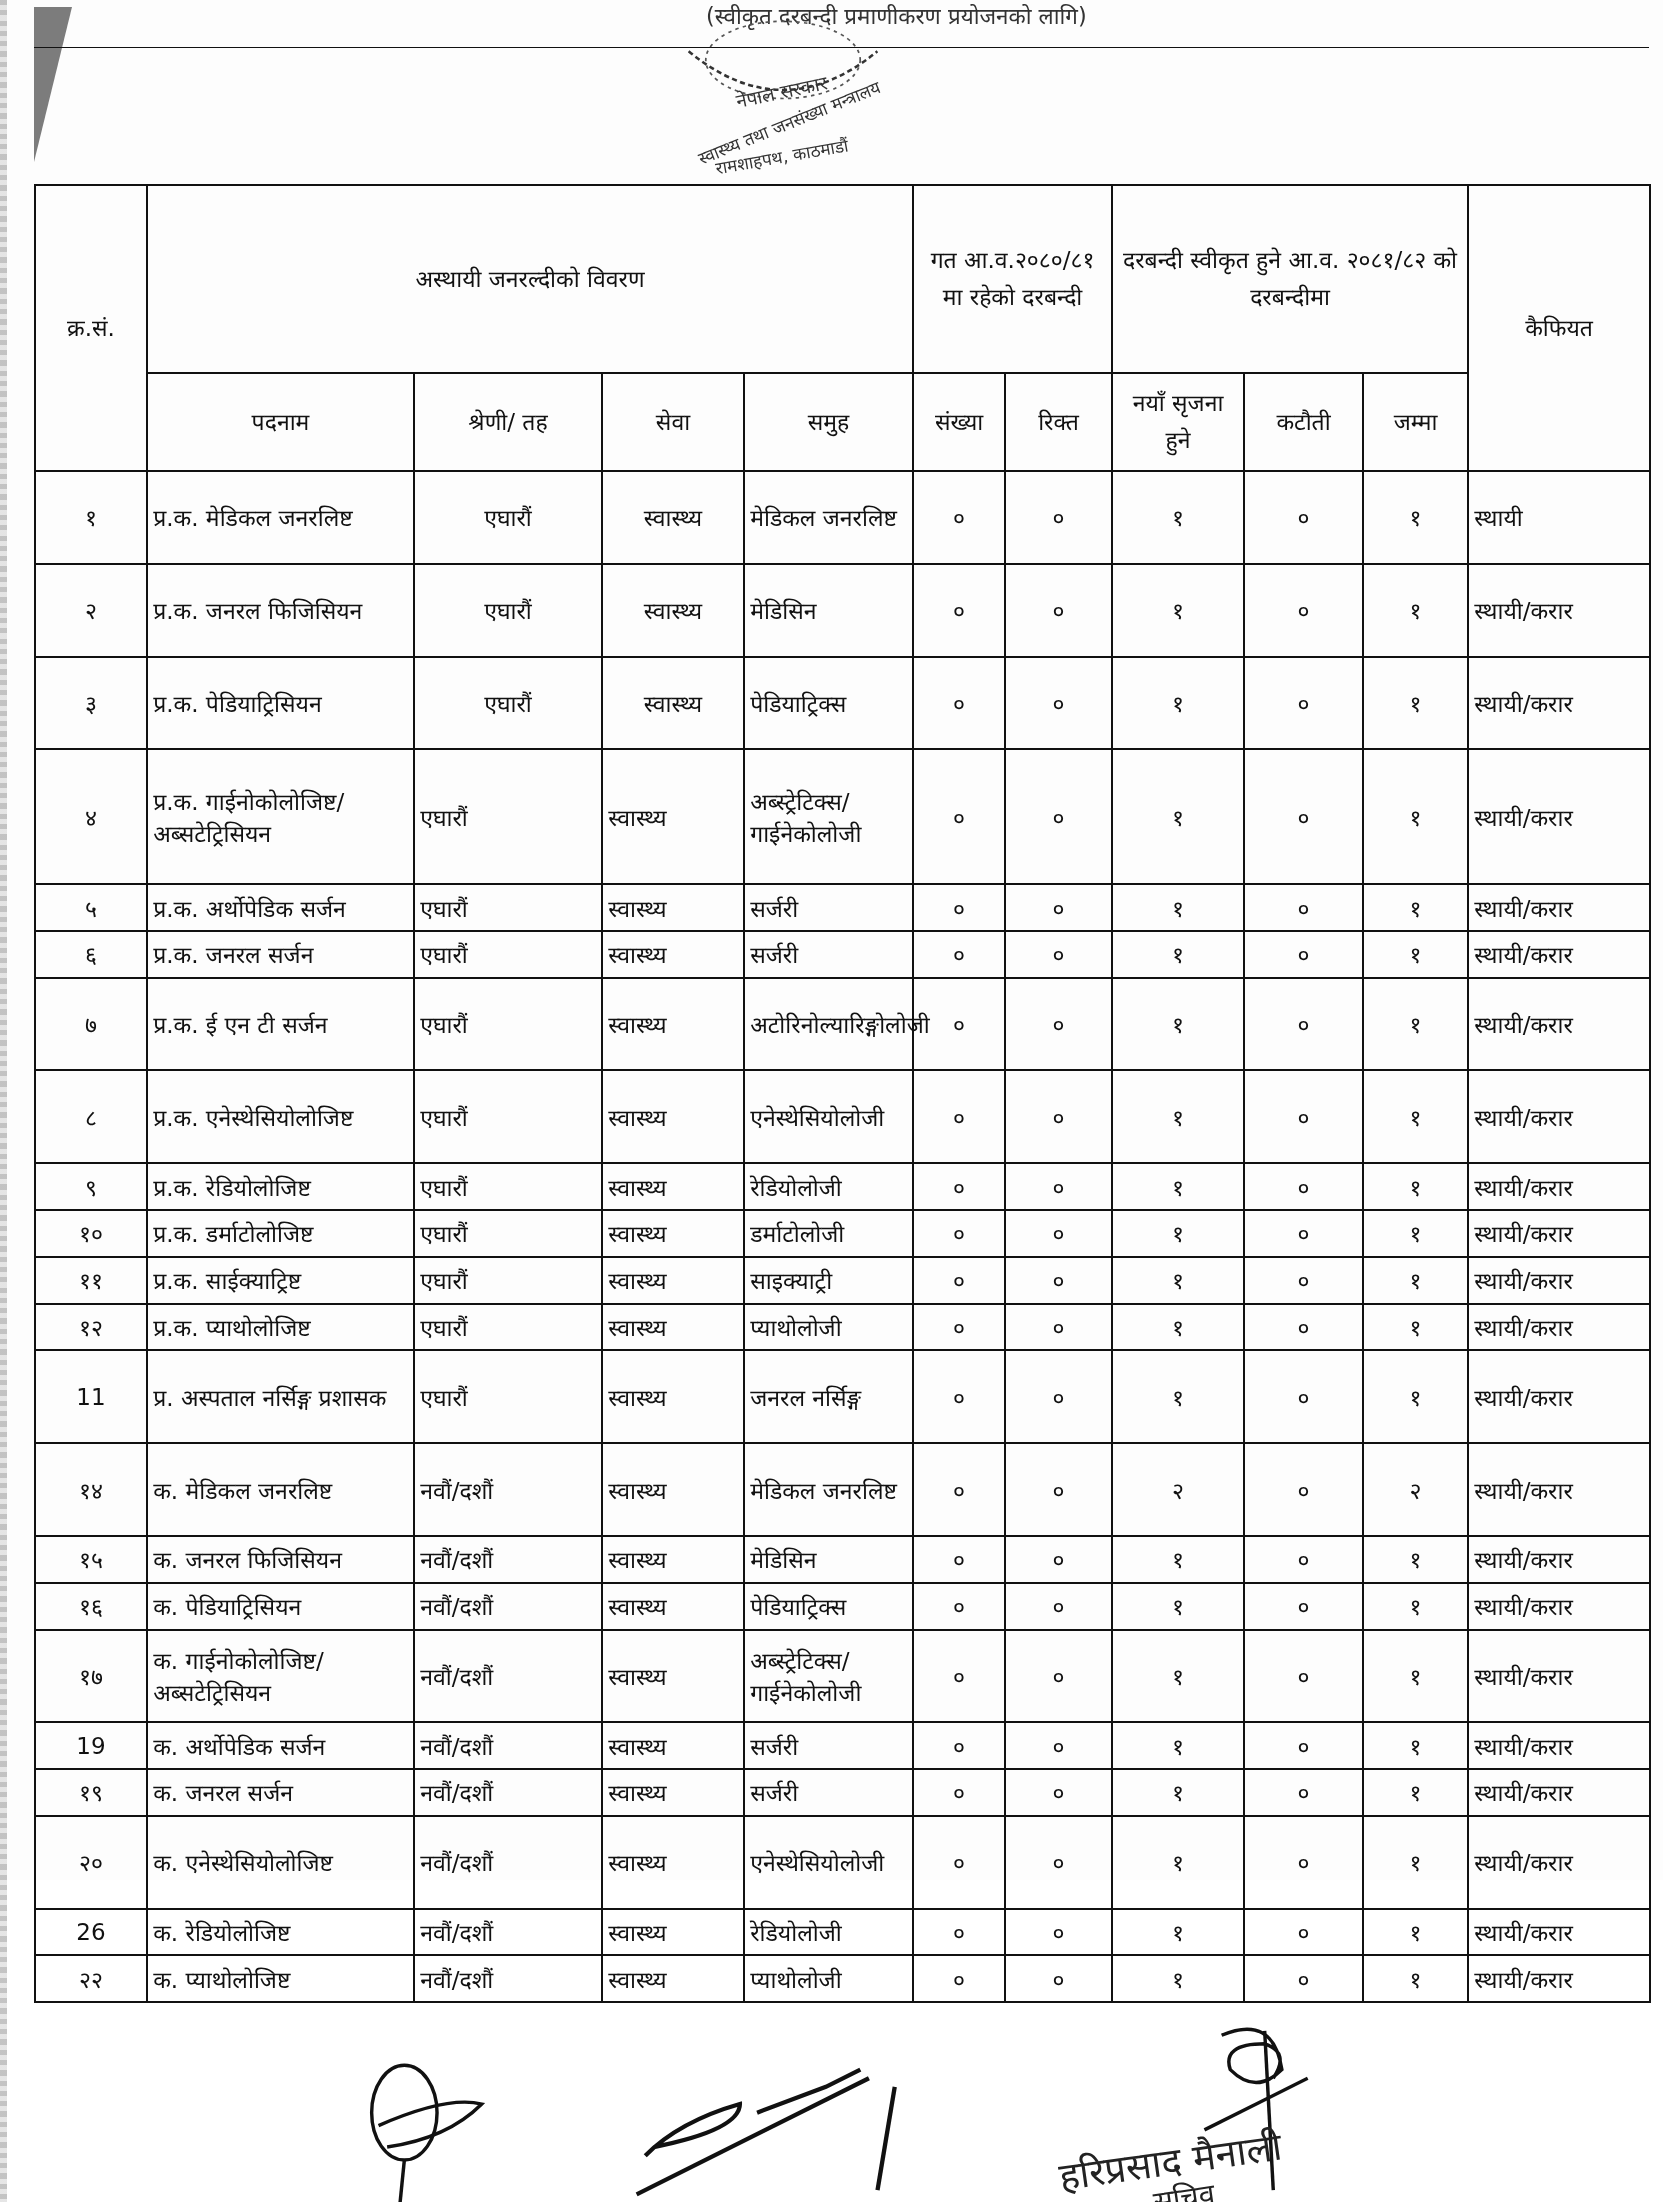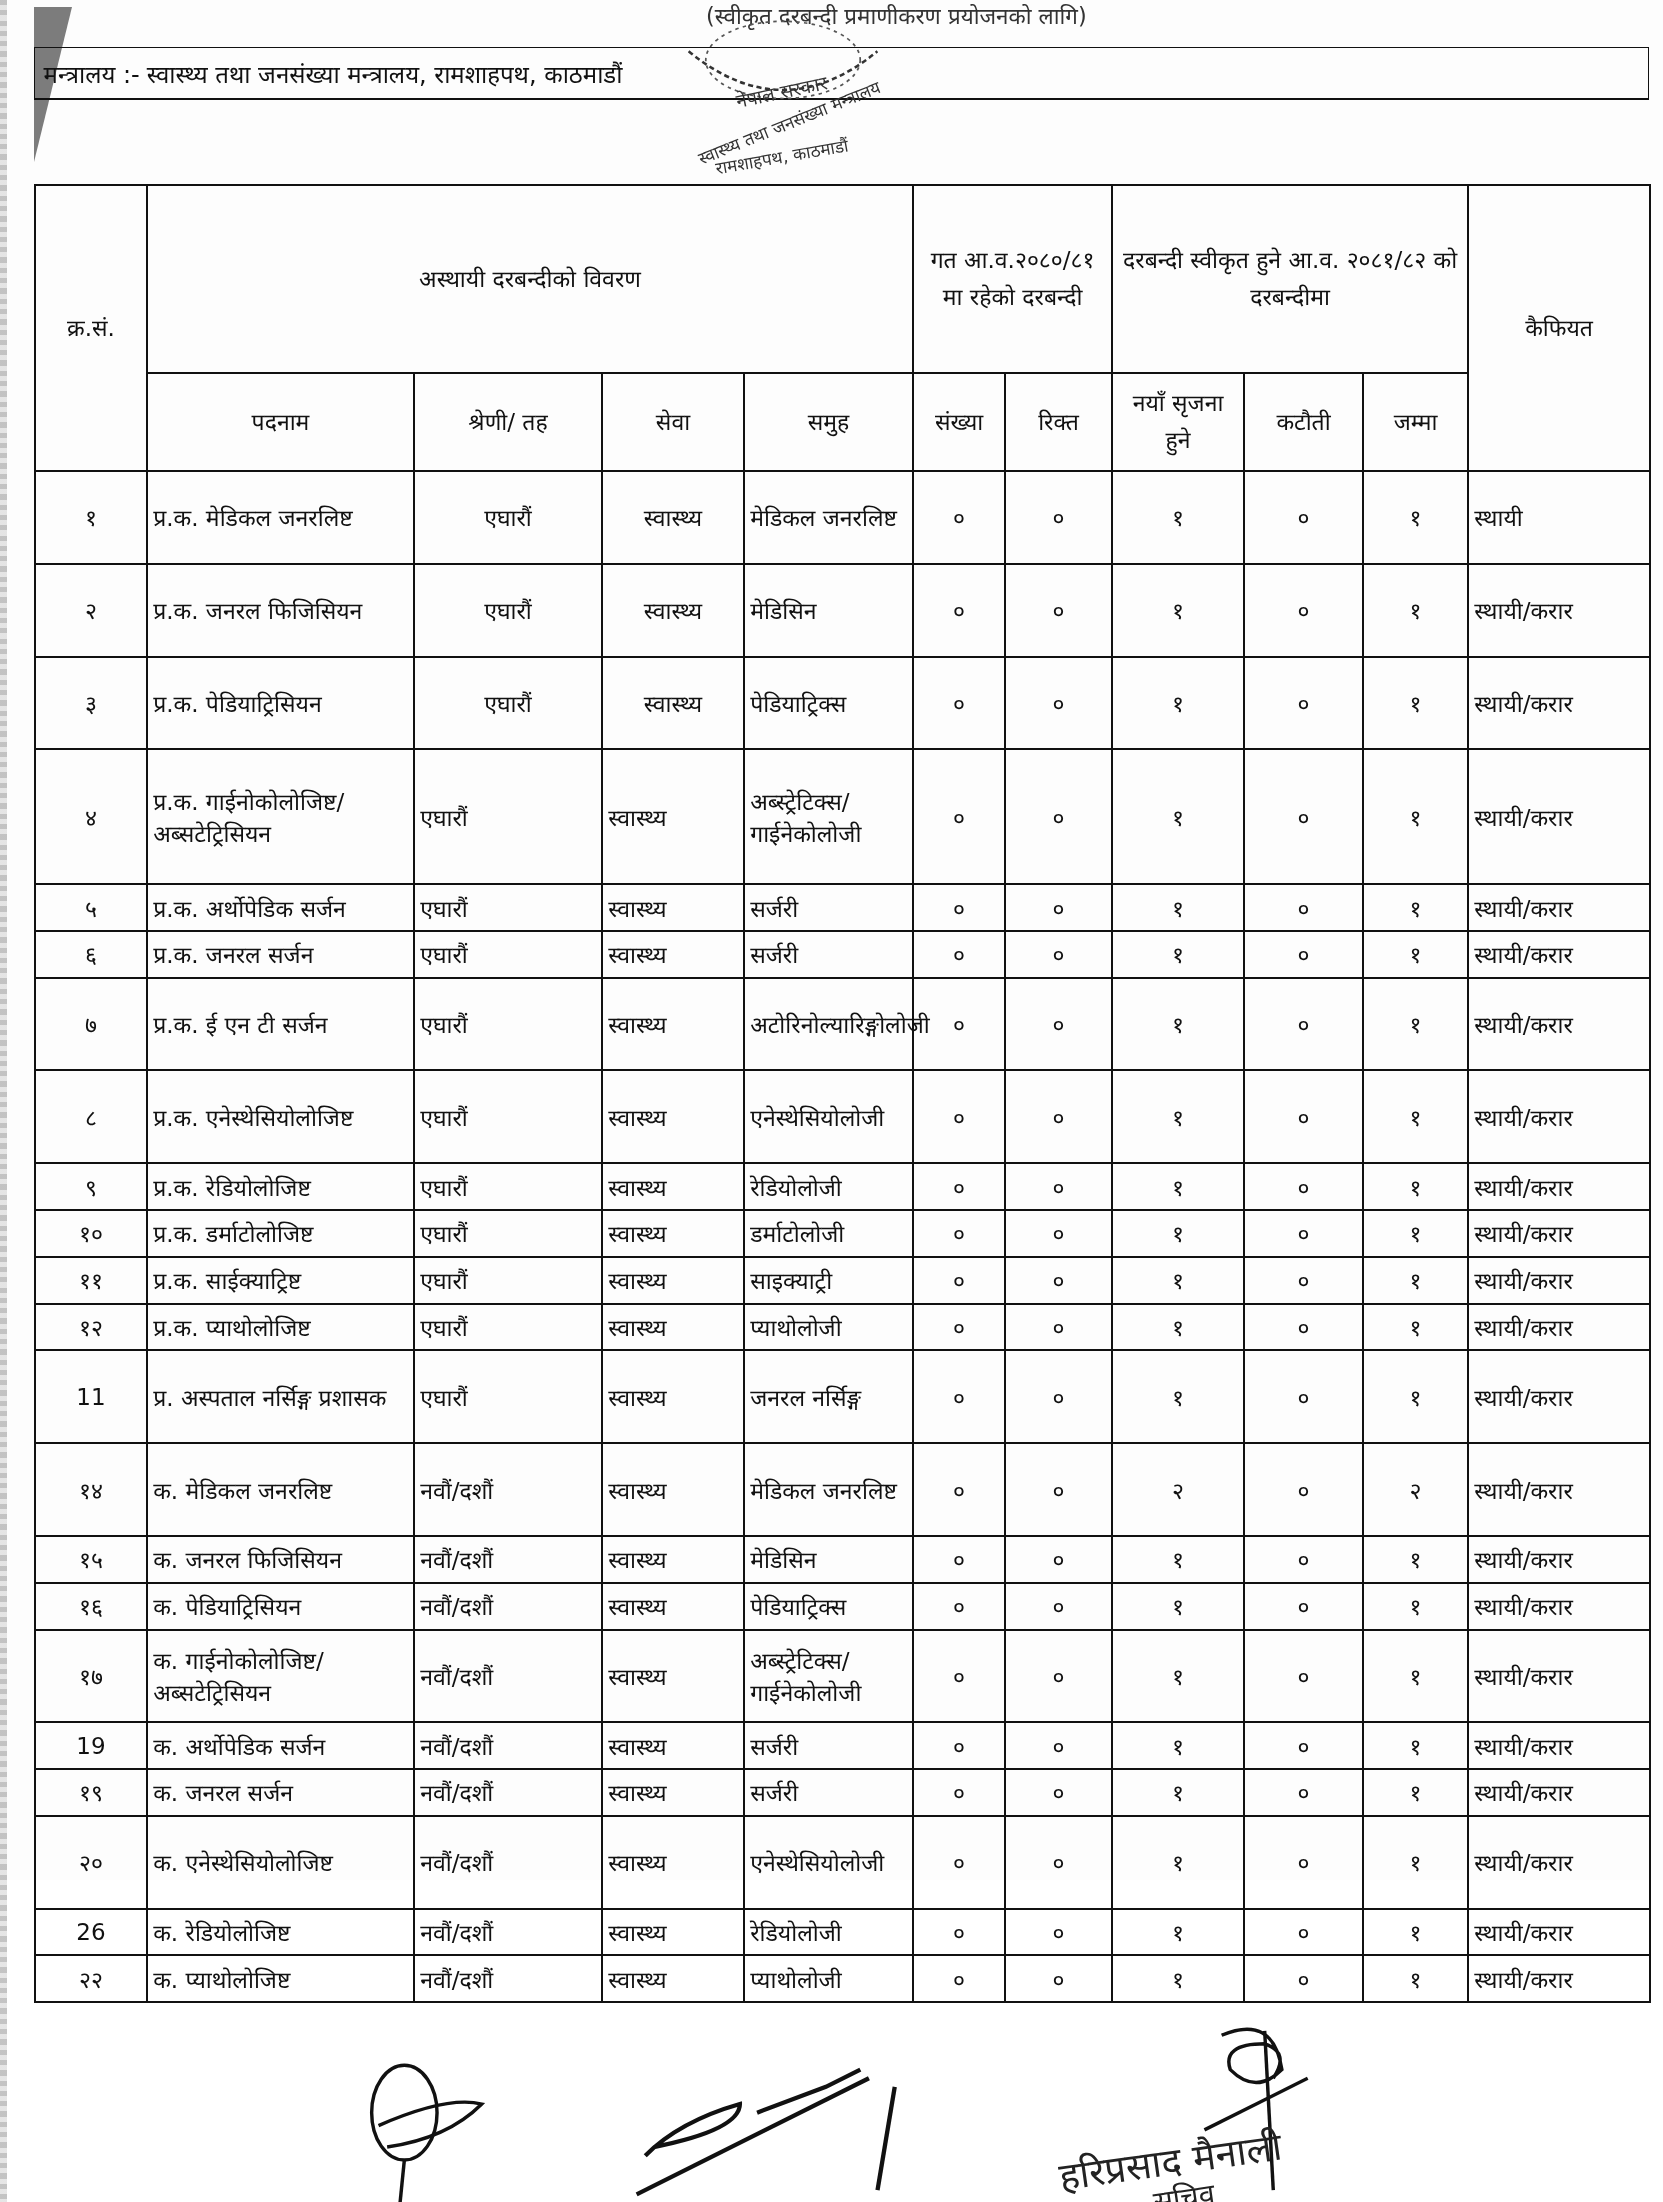--- a/index.html
+++ b/index.html
@@ -36,24 +36,20 @@
 </head>
 <body>
 
 <div class="page">
   <div class="left-edge"></div>
   <div class="corner-mark"></div>
 
   <div class="top-note">(स्वीकृत दरबन्दी प्रमाणीकरण प्रयोजनको लागि)</div>
 
   <div class="info-box">
-    <div class="info-row">
-      <span class="lbl">मन्त्रालय :-</span>
-      <span>स्वास्थ्य तथा जनसंख्या मन्त्रालय, रामशाहपथ, काठमाडौं</span>
-    </div>
   </div>
 
   <svg class="seal" viewBox="0 0 300 190">
     <path d="M40 40 Q150 130 260 40" fill="none" stroke="#333" stroke-width="3" stroke-dasharray="6 4"></path>
     <ellipse cx="150" cy="50" rx="90" ry="45" fill="none" stroke="#555" stroke-width="2" stroke-dasharray="4 5"></ellipse>
     <text x="150" y="95" font-size="22" text-anchor="middle" fill="#333" transform="rotate(-12 150 95)" font-family="DejaVu Sans, sans-serif">नेपाल सरकार</text>
     <text x="160" y="130" font-size="20" text-anchor="middle" fill="#333" transform="rotate(-22 160 130)" font-family="DejaVu Sans, sans-serif">स्वास्थ्य तथा जनसंख्या मन्त्रालय</text>
     <text x="150" y="170" font-size="20" text-anchor="middle" fill="#333" transform="rotate(-10 150 170)" font-family="DejaVu Sans, sans-serif">रामशाहपथ, काठमाडौं</text>
   </svg>
 
@@ -67,21 +63,21 @@
       <col style="width:92px">
         <col style="width:107px">
         <col style="width:132px">
         <col style="width:119px">
         <col style="width:105px">
         <col style="width:182px">
     </colgroup>
     <thead>
       <tr style="height:188px">
         <th rowspan="2">क्र.सं.</th>
-        <th colspan="4">अस्थायी दरबन्दीको विवरण</th>
+        <th colspan="4">अस्थायी जनरल्दीको विवरण</th>
         <th colspan="2">गत आ.व.२०८०/८१ मा रहेको दरबन्दी</th>
         <th colspan="3">दरबन्दी स्वीकृत हुने आ.व. २०८१/८२ को दरबन्दीमा</th>
         <th rowspan="2">कैफियत</th>
       </tr>
       <tr style="height:98px">
         <th>पदनाम</th>
         <th>श्रेणी/ तह</th>
         <th>सेवा</th>
         <th>समुह</th>
         <th>संख्या</th>

